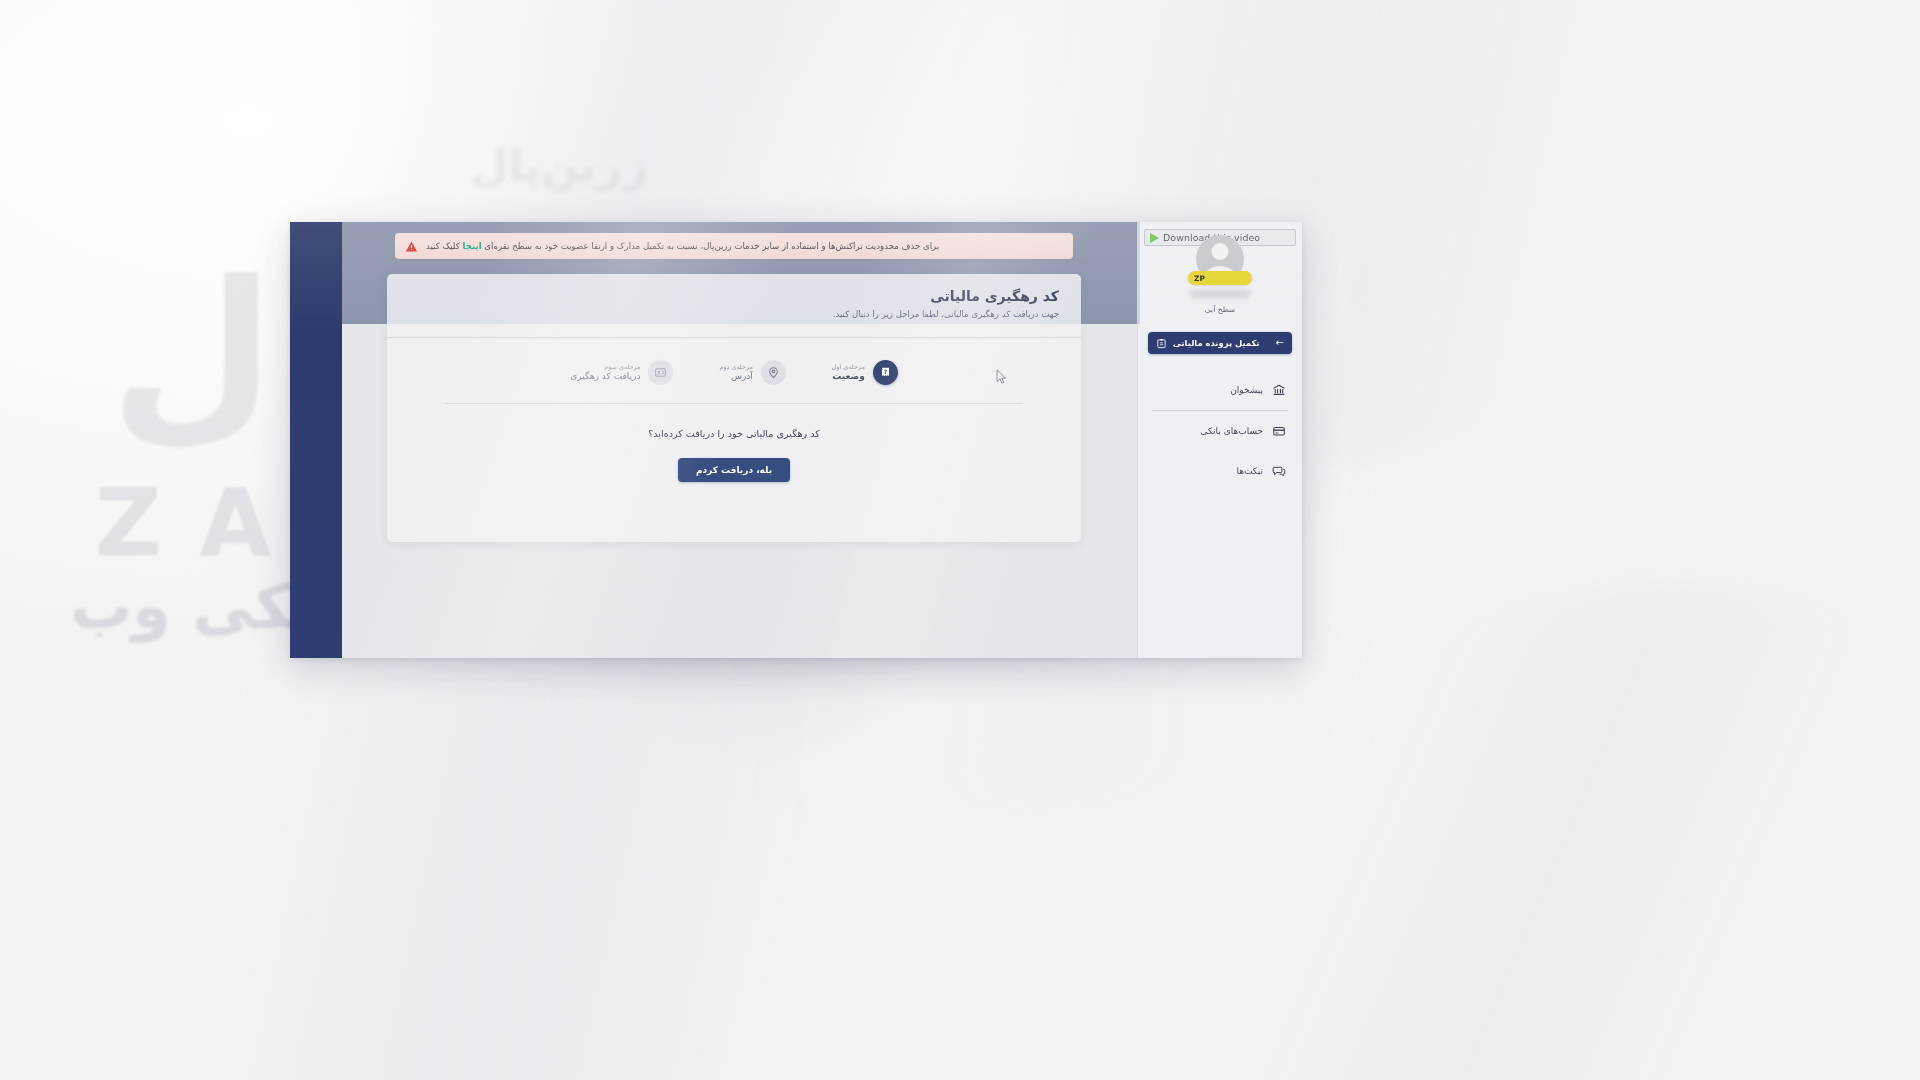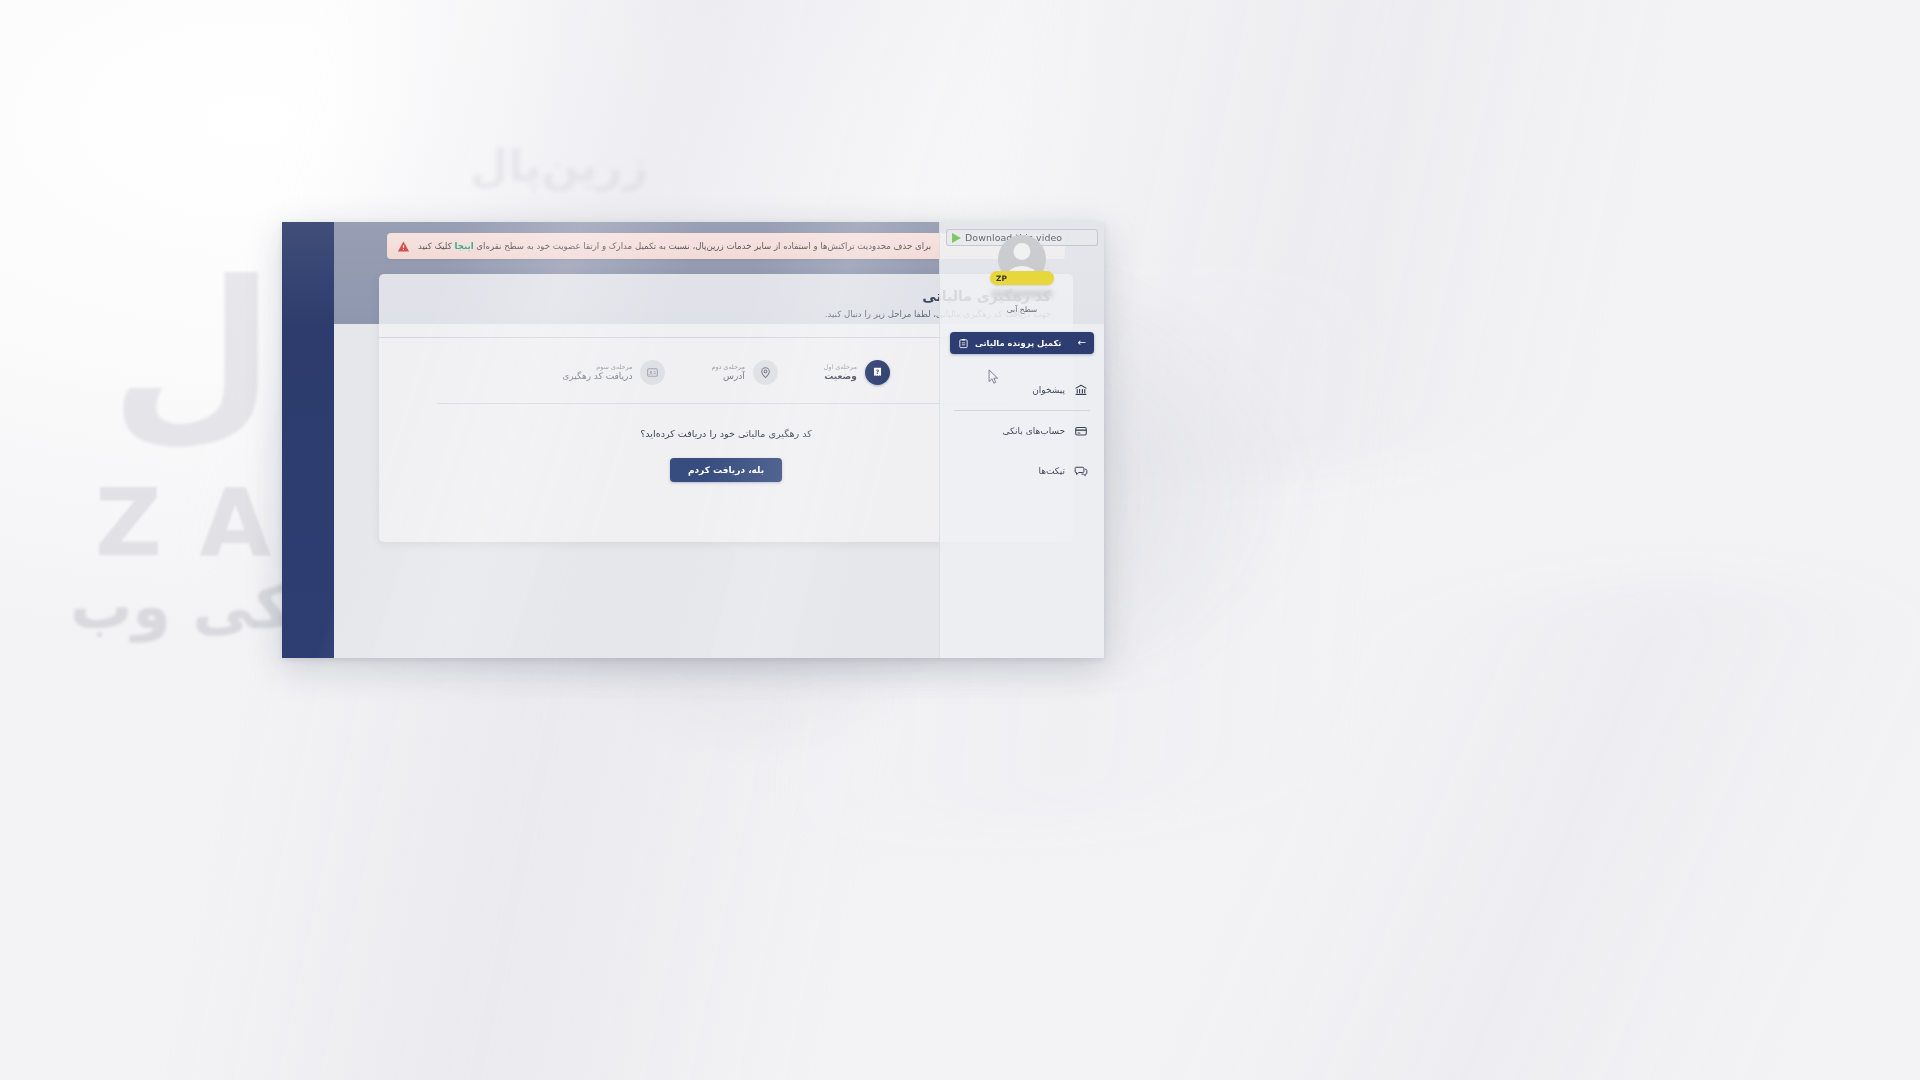--- a/index.html
+++ b/index.html
@@ -83,22 +83,22 @@
     width: 430px; height: 430px;
     border-radius: 50%;
     background: radial-gradient(circle, rgba(198,198,206,.30) 0%, rgba(214,214,221,.16) 55%, rgba(255,255,255,0) 72%);
     filter: blur(8px);
     pointer-events: none;
   }
 
   
   #shot {
     position: absolute;
-    left: 282px; top: 222px;
-    width: 822px; height: 436px;
+    left: 290px; top: 222px;
+    width: 1012px; height: 436px;
     background: #eceef1;
     box-shadow: 0 10px 34px rgba(40,45,70,.18), 0 2px 6px rgba(40,45,70,.10);
     overflow: hidden;
   }
   
   #shot-inner {
     position: absolute; inset: 0;
     opacity: .93;
   }
 

